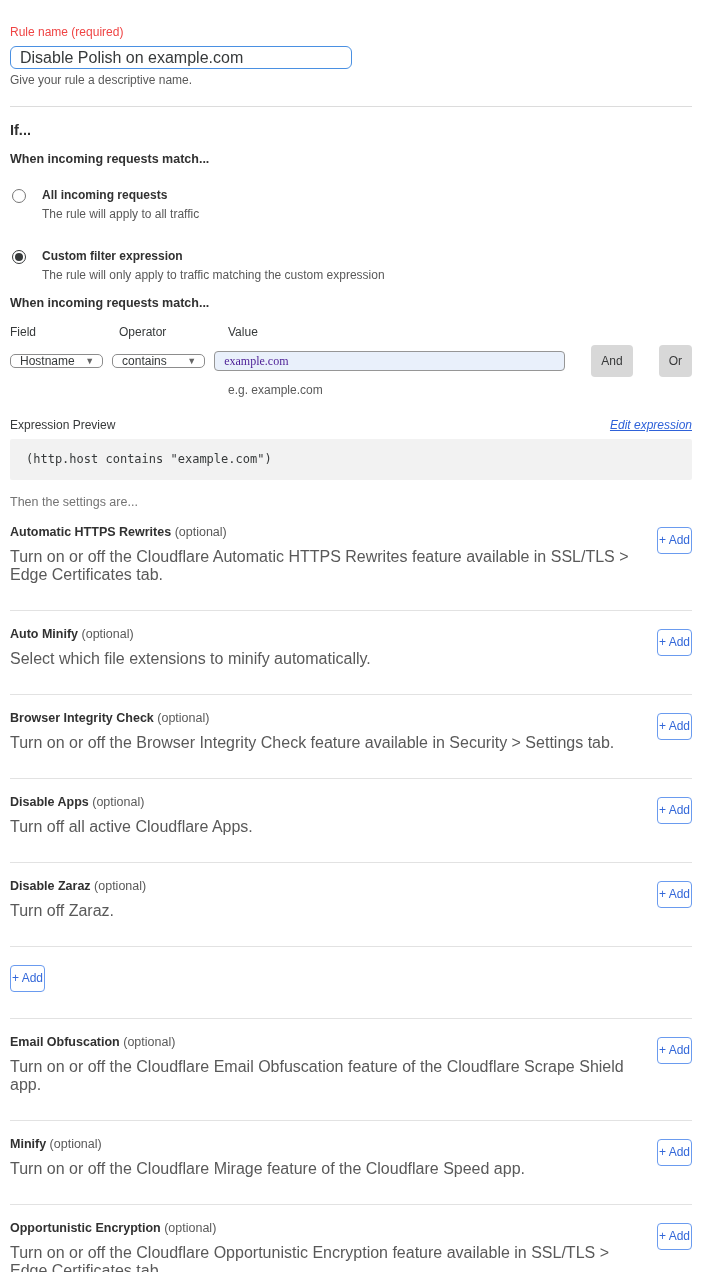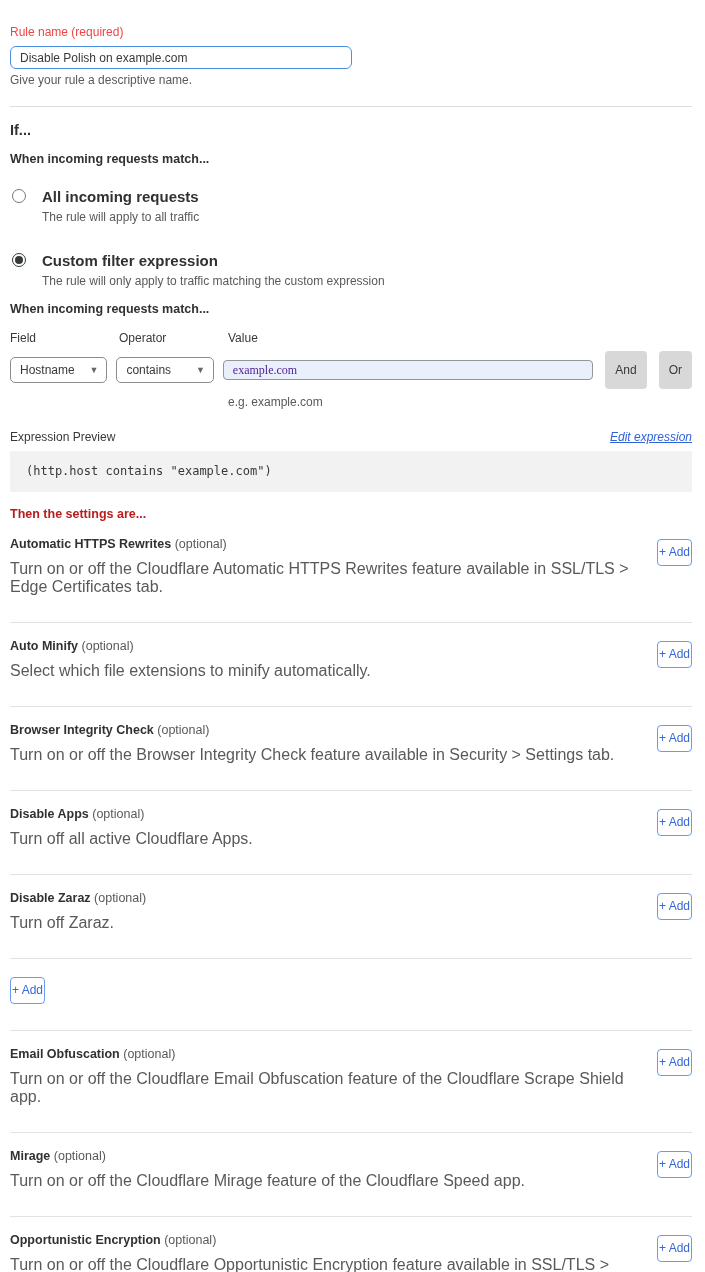--- a/index.html
+++ b/index.html
@@ -10,21 +10,21 @@
     color:#36393a; font-size:12px;
   }
   .page { padding:10px 13px 12px 10px; }
 
   .page-title { font-size:15px; font-weight:bold; color:#313131; letter-spacing:.1px; }
 
   .field-label { display:block; margin-top:15px; font-size:12px; color:#ef4444; }
   .rule-name-input {
     display:block; margin-top:7px; width:342px; height:23px;
     border:1px solid #4a90e2; border-radius:6px; outline:none;
-    padding:0 9px; font-size:12px; color:#36393a;
+    padding:0 9px; font-size:16px; color:#36393a;
     font-family:"Liberation Sans","DejaVu Sans",sans-serif;
     background:#fff;
   }
   .helper { margin-top:4px; font-size:12px; color:#595959; }
 
   .divider { border:none; border-top:1px solid #dcdcdc; margin-top:19px; }
 
   .if-heading { margin-top:15px; font-size:14.5px; font-weight:bold; color:#313131; }
   .match-label { margin-top:14px; font-size:12.5px; font-weight:bold; color:#313131; }
 
@@ -32,59 +32,59 @@
   .radio-option + .radio-option { margin-top:28px; }
   .radio-circle {
     flex:none; width:14px; height:14px; border:1px solid #767676;
     border-radius:50%; margin:1px 16px 0 2px; position:relative; background:#fff;
   }
   .radio-option.selected .radio-circle { border-color:#36393a; }
   .radio-option.selected .radio-circle::after {
     content:""; position:absolute; left:2px; top:2px; width:8px; height:8px;
     border-radius:50%; background:#36393a;
   }
-  .radio-title { font-size:15px; font-weight:bold; color:#313131; }
+  .radio-title { font-size:12px; font-weight:bold; color:#313131; }
   .radio-desc { margin-top:5px; font-size:12px; color:#595959; }
 
   .builder-labels { display:flex; margin-top:15px; }
   .builder-labels .col-label { font-size:12px; color:#36393a; }
   .col-field-label { width:109px; }
   .col-operator-label { width:109px; }
   .builder-row { display:flex; margin-top:6px; align-items:center; }
   .select-box {
-    height:26px; border:1px solid #8c8c8c; border-radius:5px; background:#fff;
+    height:14px; border:1px solid #8c8c8c; border-radius:5px; background:#fff;
     display:flex; align-items:center; padding:0 8px 0 9px; cursor:pointer;
     font-size:12px; color:#36393a;
   }
   .select-box .select-text { flex:1 1 auto; }
   .caret { flex:none; font-size:9px; color:#666; margin-left:6px; }
   .field-select { width:100px; margin-right:9px; }
   .operator-select { width:100px; margin-right:9px; }
   .value-input {
     width:382px; height:20px; border:1px solid #969696; border-radius:4px;
     background:#e9f0fb; padding:0 9px; font-size:12px; color:#4c1d95; outline:none;
     font-family:Liberation Serif, serif;
   }
   .conj-btn {
-    height:38px; border:none; border-radius:4px; background:#d8d8d8;
-    color:#38393a; font-size:12px; padding:0 10px; margin-left:12px; cursor:pointer;
+    height:32px; border:none; border-radius:4px; background:#d8d8d8;
+    color:#38393a; font-size:12px; padding:0 10px; margin-left:26px; cursor:pointer;
     font-family:"Liberation Sans","DejaVu Sans",sans-serif;
   }
   .eg-helper { margin-top:6px; margin-left:218px; font-size:12px; color:#595959; }
 
   .preview-header { margin-top:21px; display:flex; justify-content:space-between; align-items:baseline; }
   .preview-label { font-size:12px; color:#36393a; }
   .edit-link { font-size:12px; color:#2f62d9; text-decoration:underline; cursor:pointer;font-style:italic; }
   .code-block {
     margin-top:7px; background:#f2f2f2; padding:13px 12px 14px 16px;
     font-family:"DejaVu Sans Mono","Liberation Mono",monospace;
     font-size:12px; color:#36393a; border-radius:2px;
   }
 
-  .then-heading { margin-top:15px; font-size:12.5px; font-weight:bold; color:#b91c1c; }
+  .then-heading { margin-top:15px; font-size:12.5px; font-weight:normal; color:#737373; }
 
   .setting-row {
     padding:16px 0 26px 0; border-bottom:1px solid #e2e2e2;
     display:flex; justify-content:space-between; align-items:flex-start;
   }
   .setting-info { flex:1 1 auto; padding-right:20px; }
   .setting-name { font-size:12.5px; color:#313131; }
   .setting-name b { font-weight:bold; }
   .setting-optional { color:#595959; font-weight:normal; }
   .setting-desc { margin-top:9px; font-size:16px; color:#595959; }
@@ -207,21 +207,21 @@
   <div class="setting-row">
     <div class="setting-info">
       <div class="setting-name"><b>Email Obfuscation</b> <span class="setting-optional">(optional)</span></div>
       <div class="setting-desc">Turn on or off the Cloudflare Email Obfuscation feature of the Cloudflare Scrape Shield app.</div>
     </div>
     <button class="add-btn">+ Add</button>
   </div>
 
   <div class="setting-row">
     <div class="setting-info">
-      <div class="setting-name"><b>Mirage</b> <span class="setting-optional">(optional)</span></div>
+      <div class="setting-name"><b>Minify</b> <span class="setting-optional">(optional)</span></div>
       <div class="setting-desc">Turn on or off the Cloudflare Mirage feature of the Cloudflare Speed app.</div>
     </div>
     <button class="add-btn">+ Add</button>
   </div>
 
   <div class="setting-row">
     <div class="setting-info">
       <div class="setting-name"><b>Opportunistic Encryption</b> <span class="setting-optional">(optional)</span></div>
       <div class="setting-desc">Turn on or off the Cloudflare Opportunistic Encryption feature available in SSL/TLS &gt; Edge Certificates tab.</div>
     </div>

